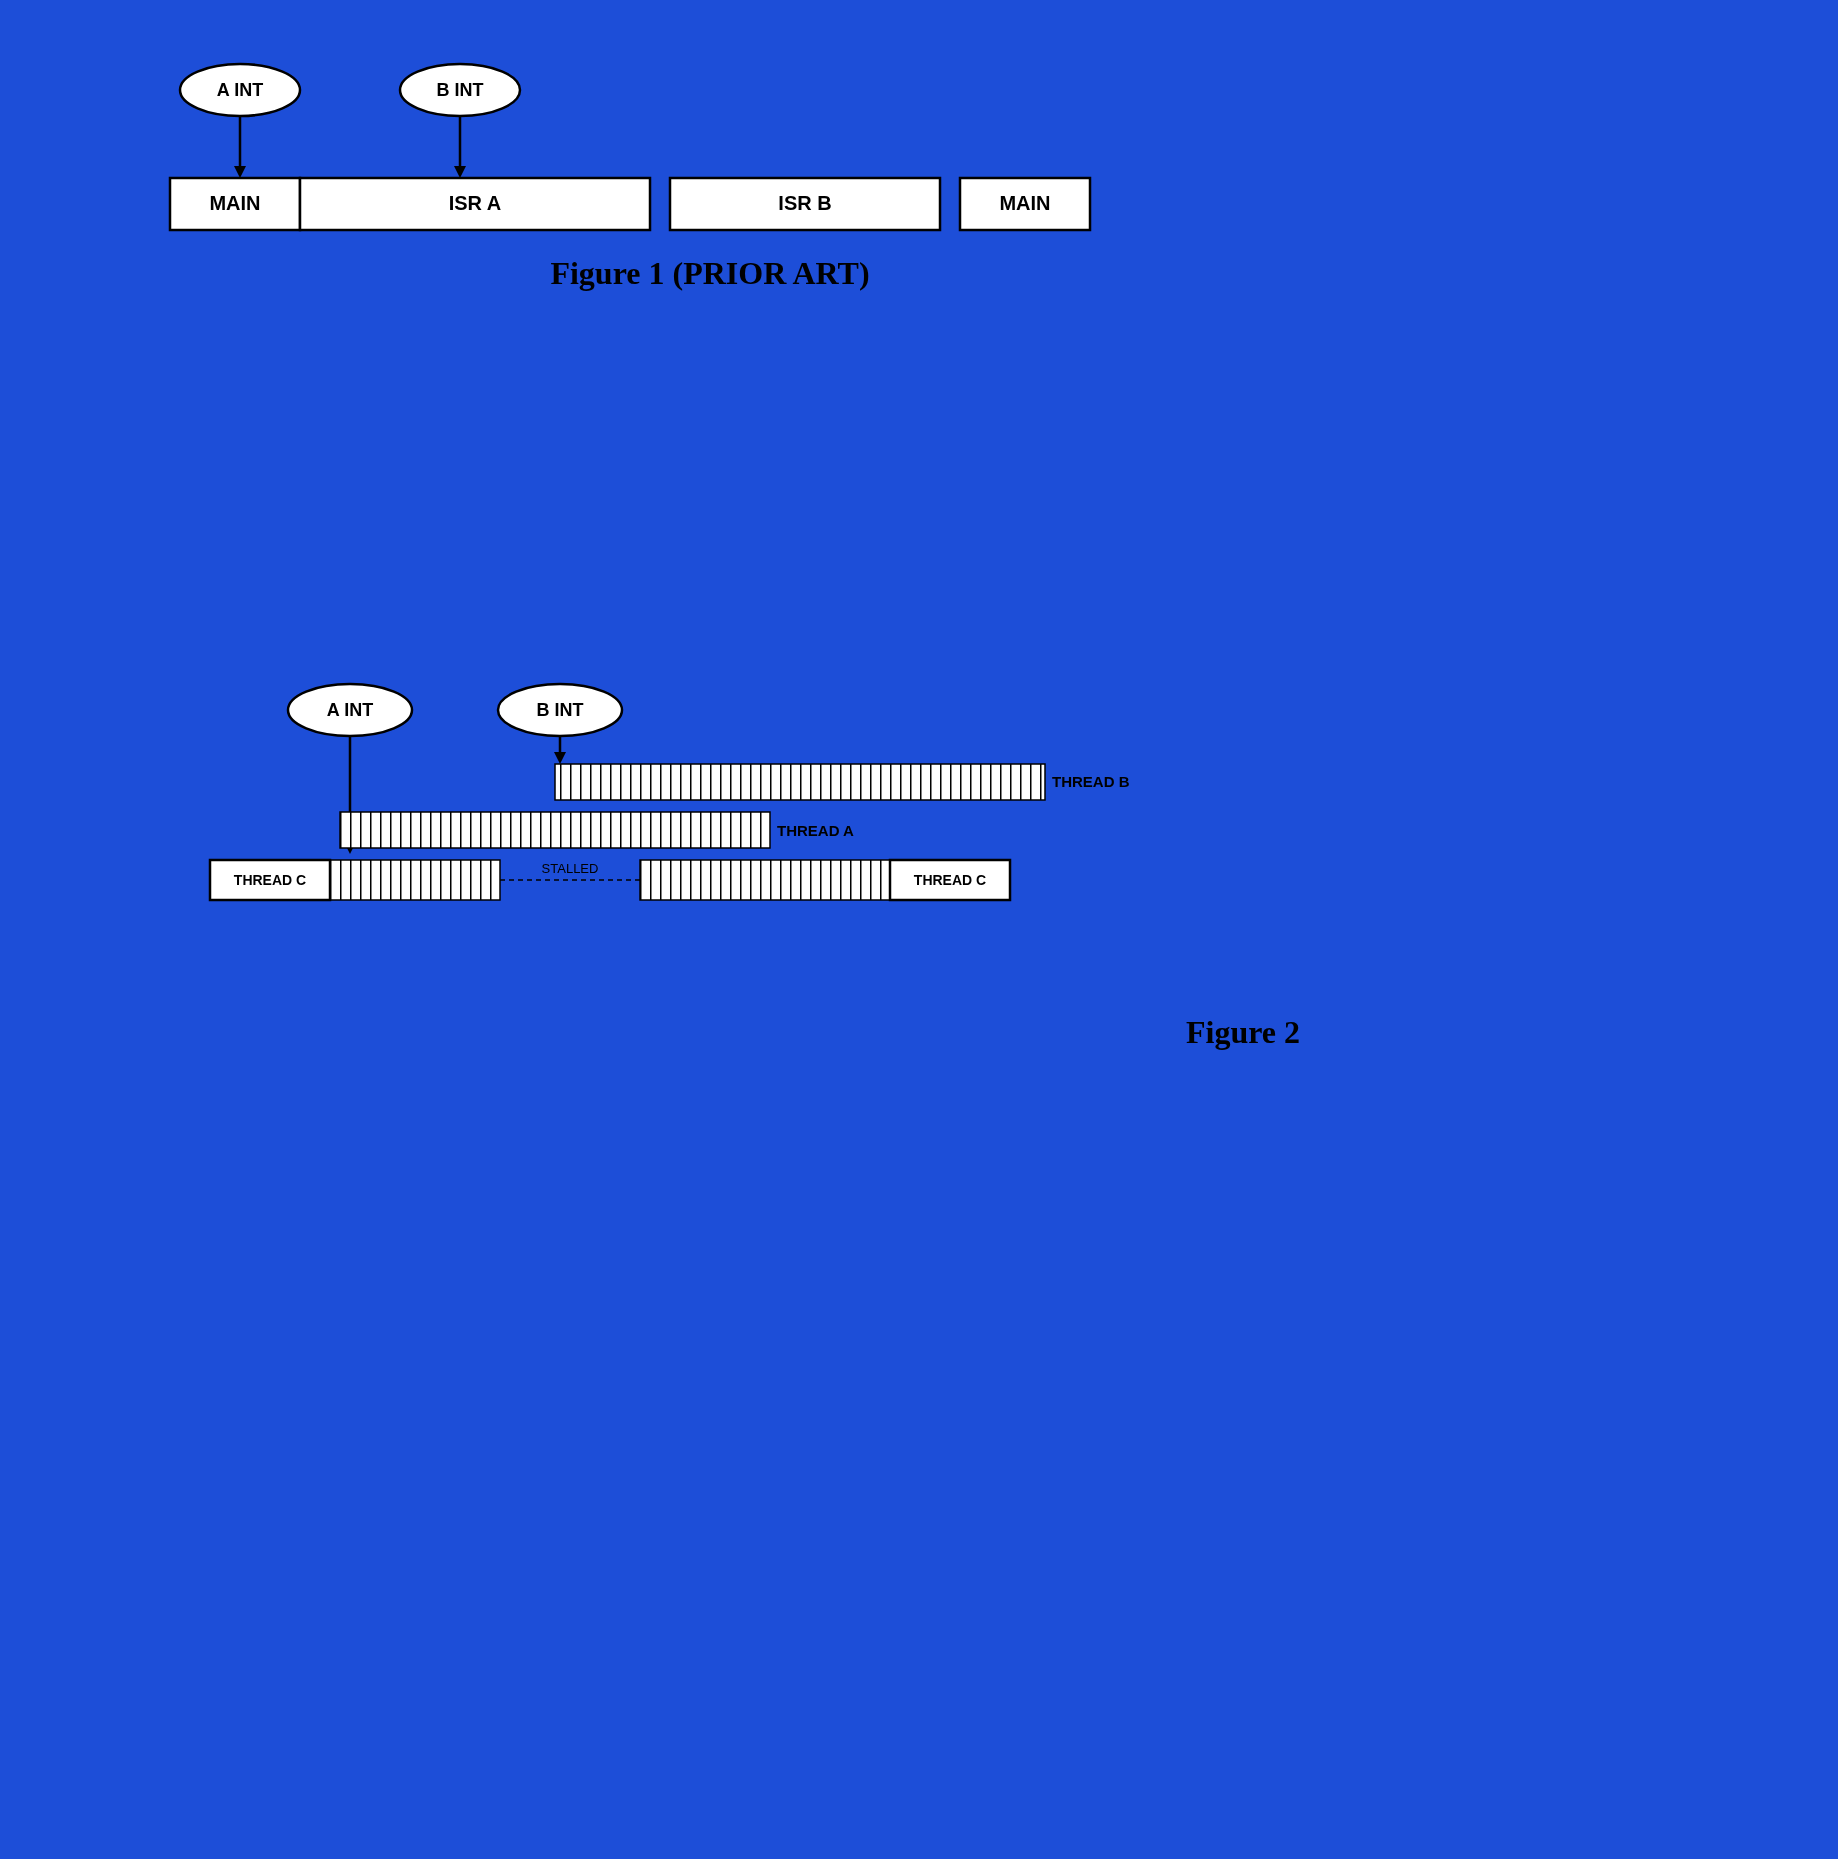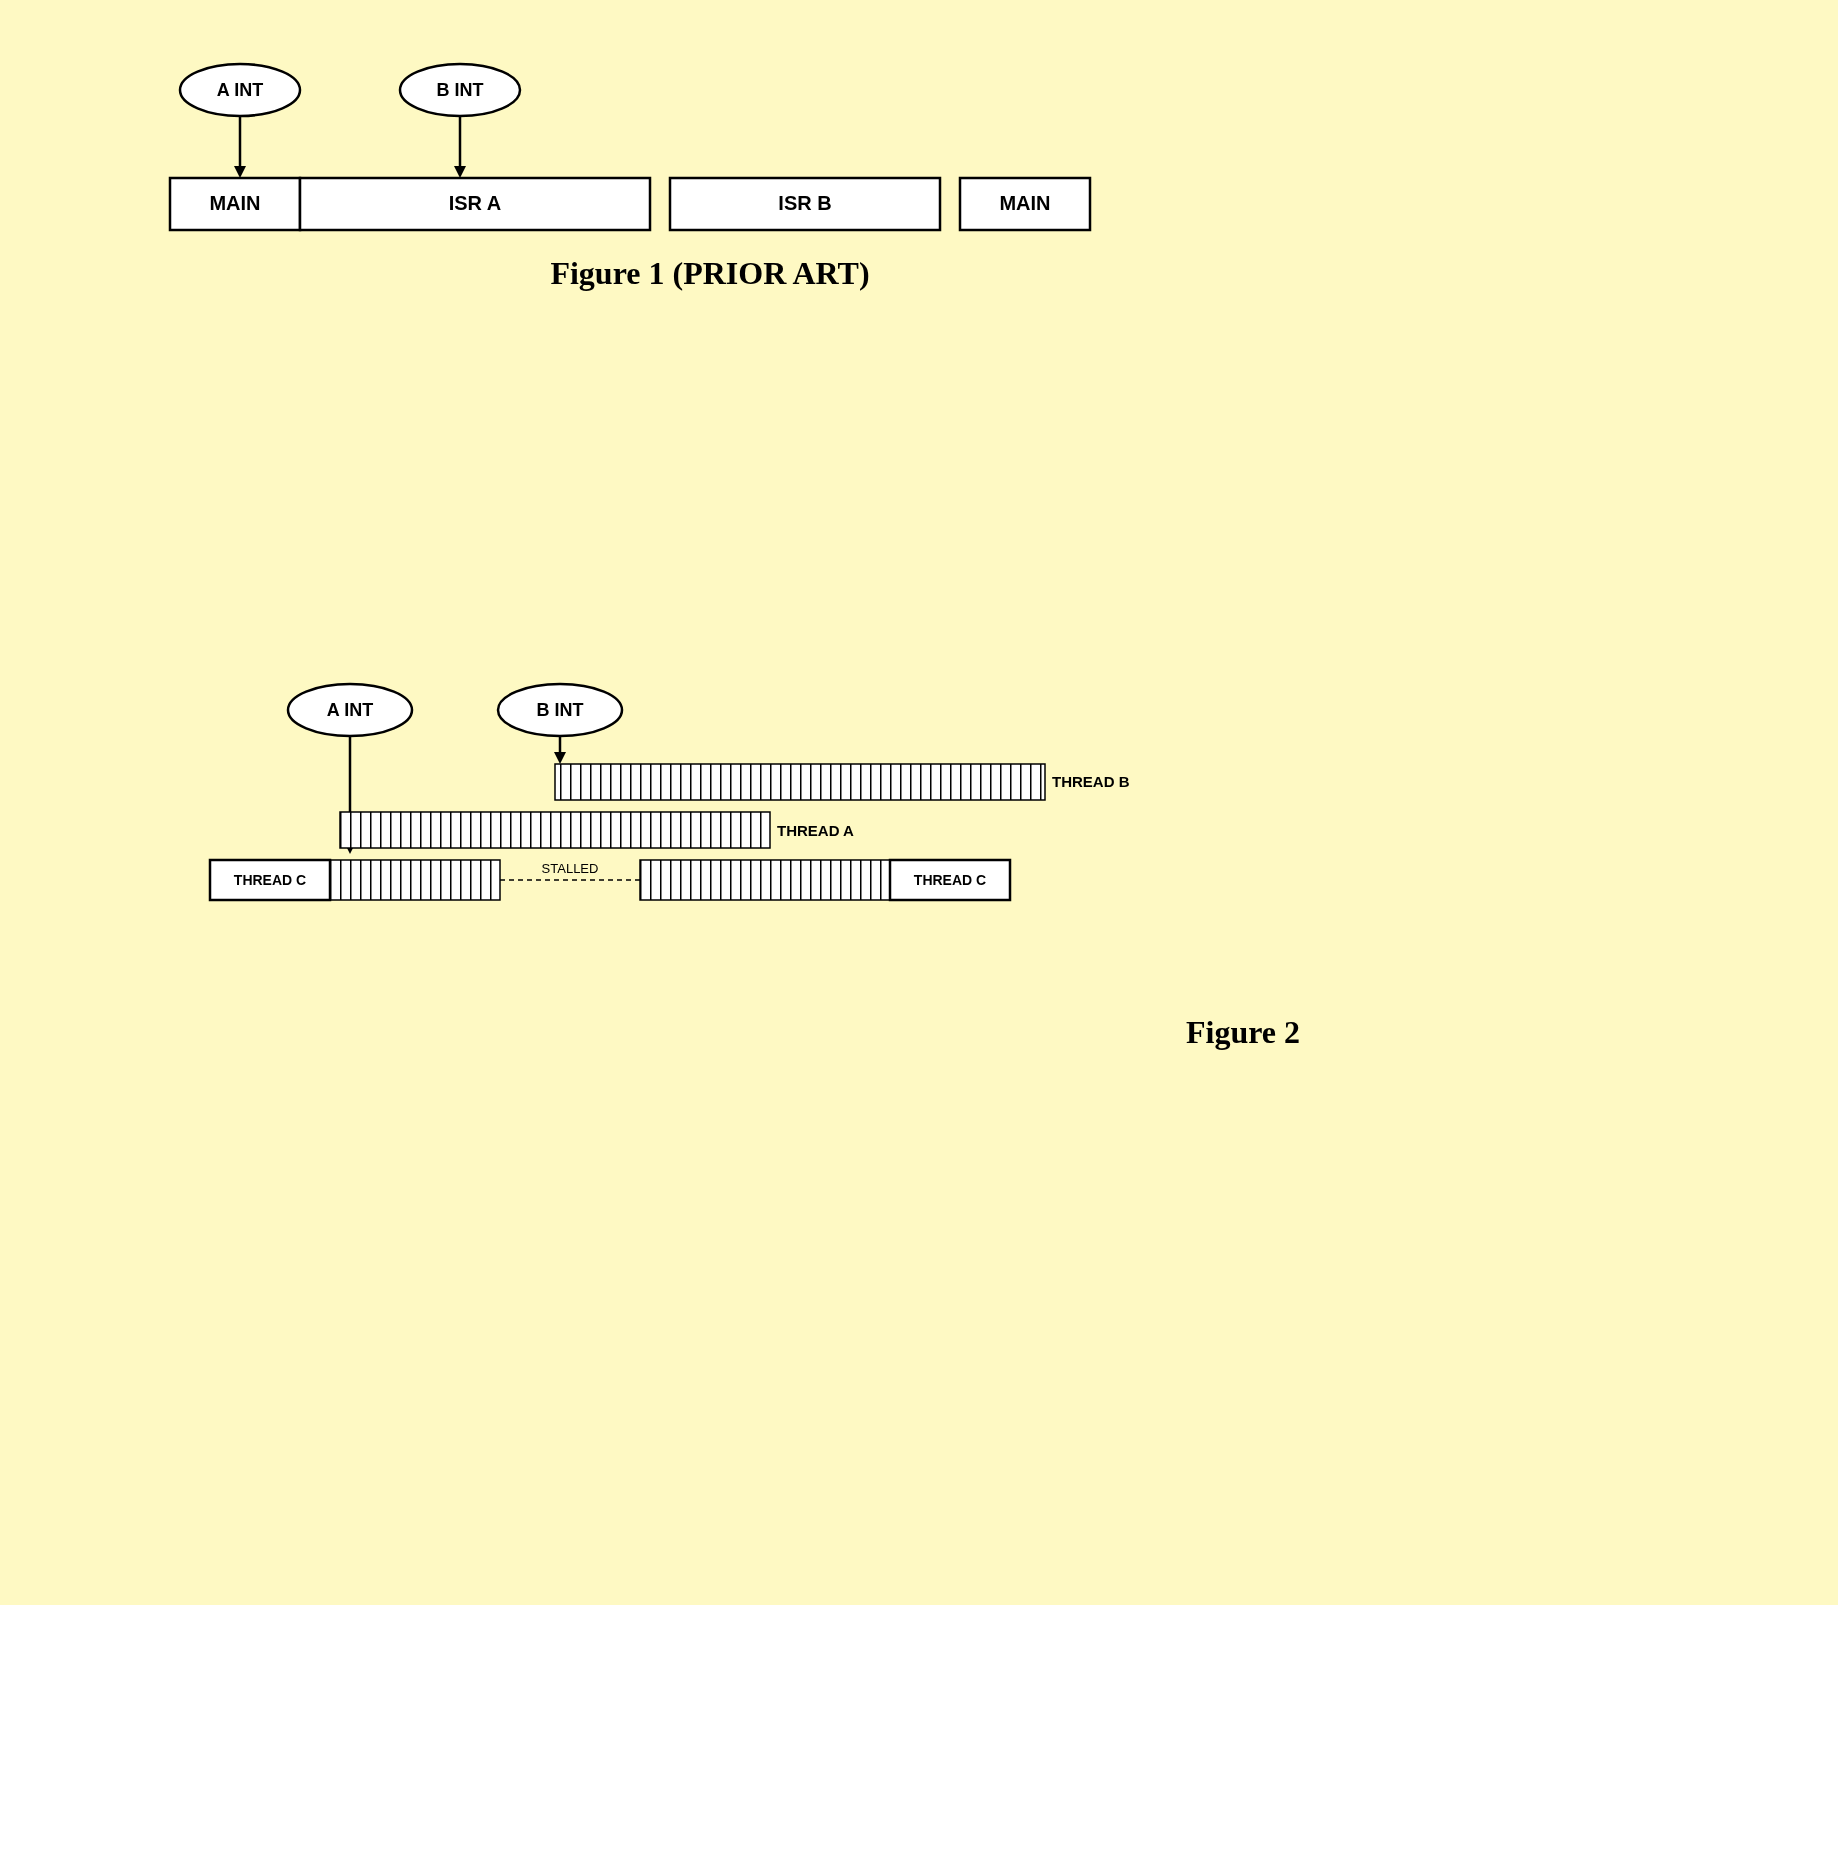--- a/index.html
+++ b/index.html
@@ -7,23 +7,23 @@
       background: #ffffff;
       font-family: 'Times New Roman', Times, serif;
       width: 1838px;
       height: 1859px;
       position: relative;
       overflow: hidden;
     }
 
     .page {
       width: 1838px;
-      height: 1605px;
+      height: 1859px;
       position: relative;
-      background: #fef9c3;
+      background: #1d4ed8;
     }
 
     
     .figure1 {
       position: absolute;
       top: 60px;
       left: 160px;
       width: 1100px;
     }
 

